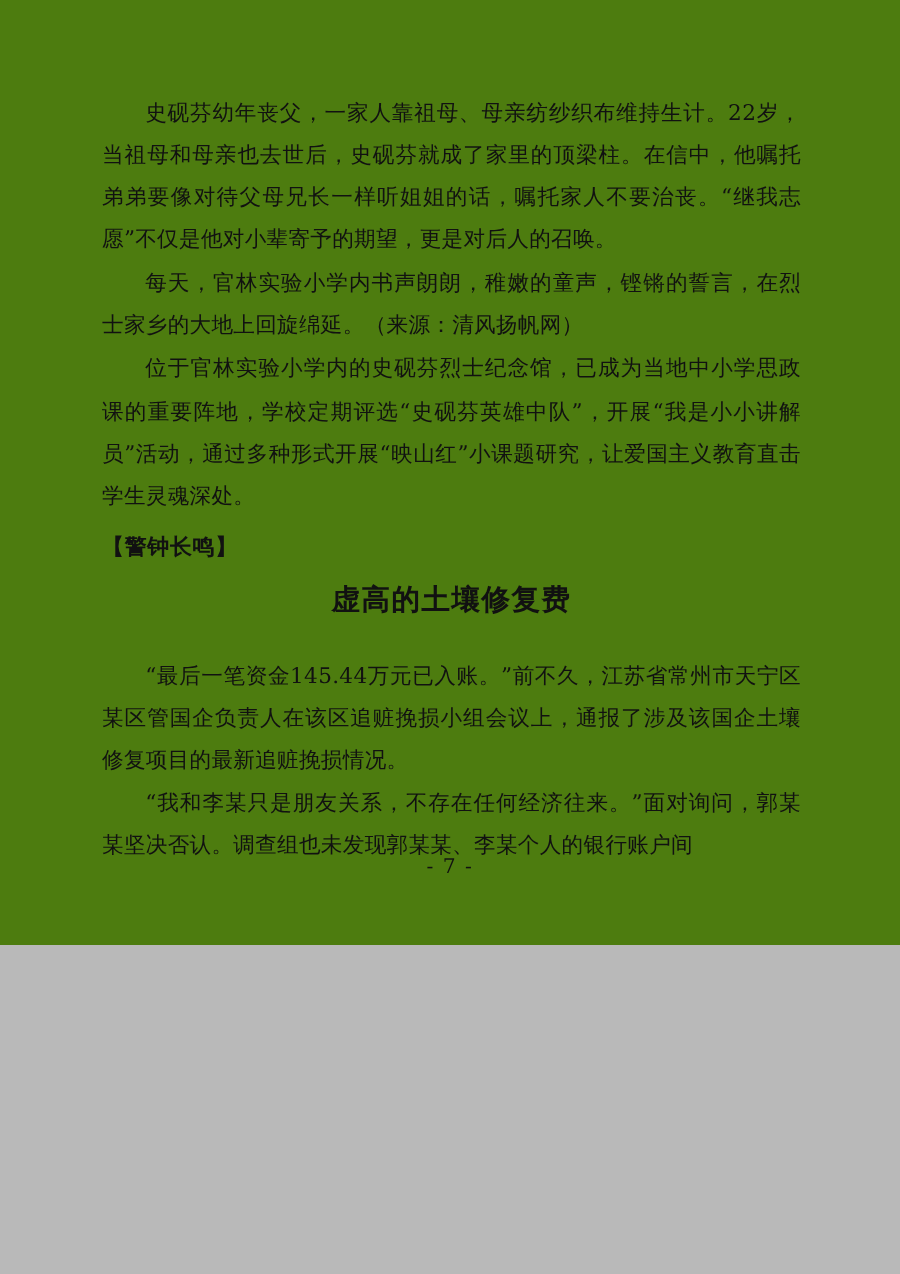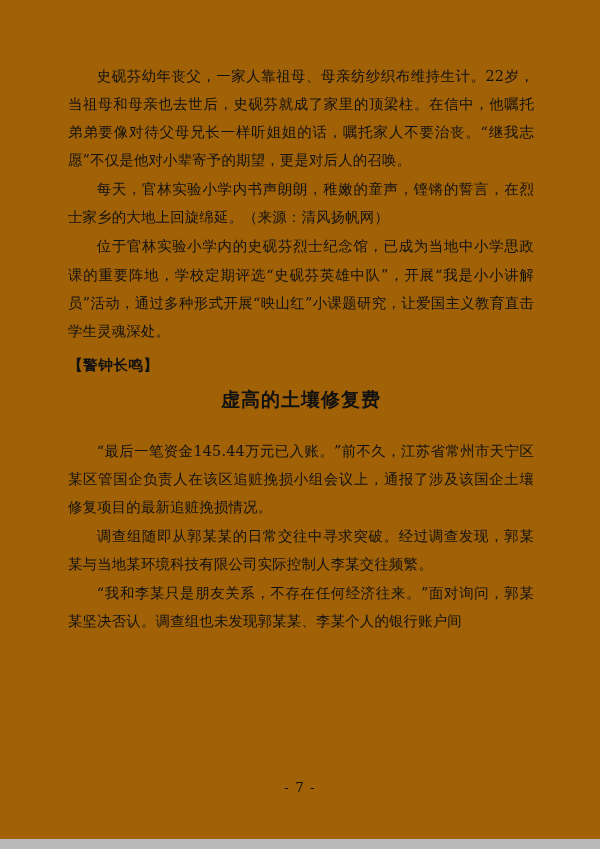--- a/index.html
+++ b/index.html
@@ -3,22 +3,22 @@
 <meta charset="utf-8">
 <style>
   html, body {
     margin: 0;
     padding: 0;
     background: #b9b9b9;
   }
   .page {
     position: relative;
     width: 600px;
-    height: 839px;
-    background: #a16207;
+    height: 630px;
+    background: #4d7c0f;
     margin: 0 auto;
     box-sizing: border-box;
     overflow: hidden;
     font-family: "DejaVu Serif", "Liberation Serif", serif;
     color: #111111;
   }
   .content {
     position: absolute;
     left: 68px;
     top: 62px;
@@ -69,19 +69,18 @@
 
     <p class="body">史砚芬幼年丧父，一家人靠祖母、母亲纺纱织布维持生计。22岁，当祖母和母亲也去世后，史砚芬就成了家里的顶梁柱。在信中，他嘱托弟弟要像对待父母兄长一样听姐姐的话，嘱托家人不要治丧。“继我志愿”不仅是他对小辈寄予的期望，更是对后人的召唤。</p>
     <p class="body">每天，官林实验小学内书声朗朗，稚嫩的童声，铿锵的誓言，在烈士家乡的大地上回旋绵延。（来源：清风扬帆网）</p>
     <p class="body">位于官林实验小学内的史砚芬烈士纪念馆，已成为当地中小学思政课的重要阵地，学校定期评选“史砚芬英雄中队”，开展“我是小小讲解员”活动，通过多种形式开展“映山红”小课题研究，让爱国主义教育直击学生灵魂深处。</p>
 
     <div class="section-tag">【警钟长鸣】</div>
 
     <h1 class="article-title">虚高的土壤修复费</h1>
 
     <p class="body">“最后一笔资金145.44万元已入账。”前不久，江苏省常州市天宁区某区管国企负责人在该区追赃挽损小组会议上，通报了涉及该国企土壤修复项目的最新追赃挽损情况。</p>
-    <p class="body">调查组随即从郭某某的日常交往中寻求突破。经过调查发现，郭某某与当地某环境科技有限公司实际控制人李某交往频繁。</p>
     <p class="body">“我和李某只是朋友关系，不存在任何经济往来。”面对询问，郭某某坚决否认。调查组也未发现郭某某、李某个人的银行账户间</p>
 
   </div>
 
   <div class="footer">- 7 -</div>
 </div>
 
 </body></html>

